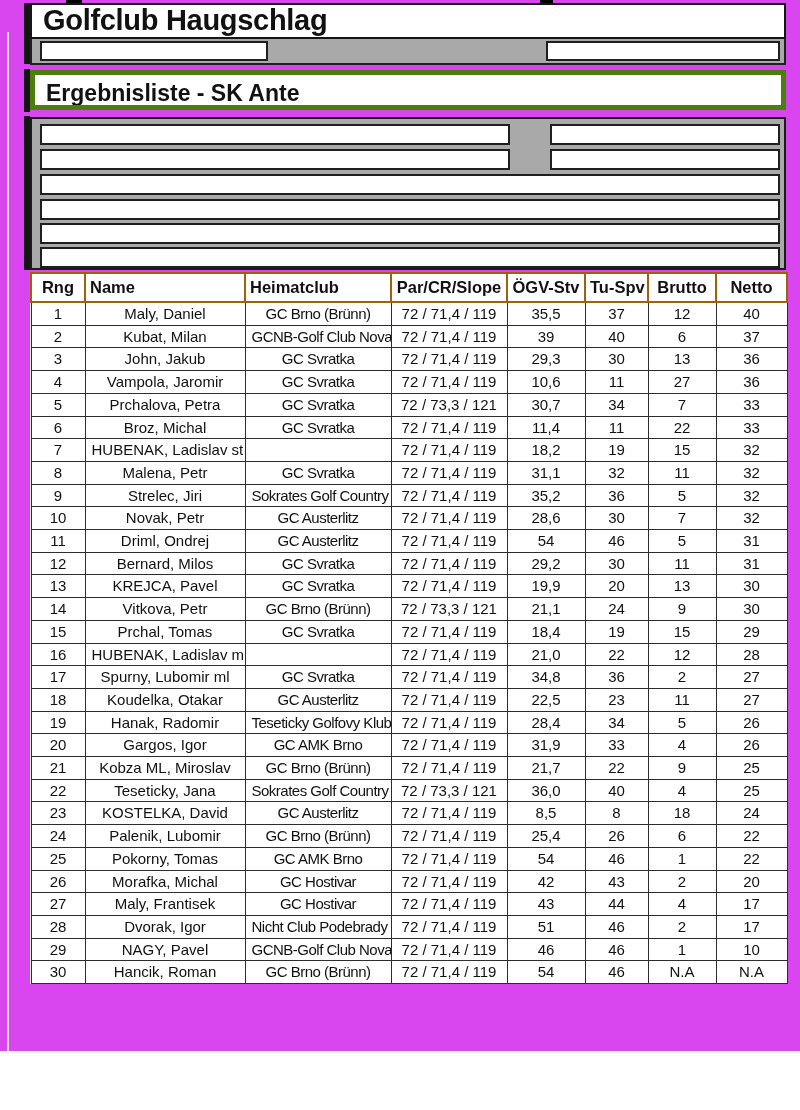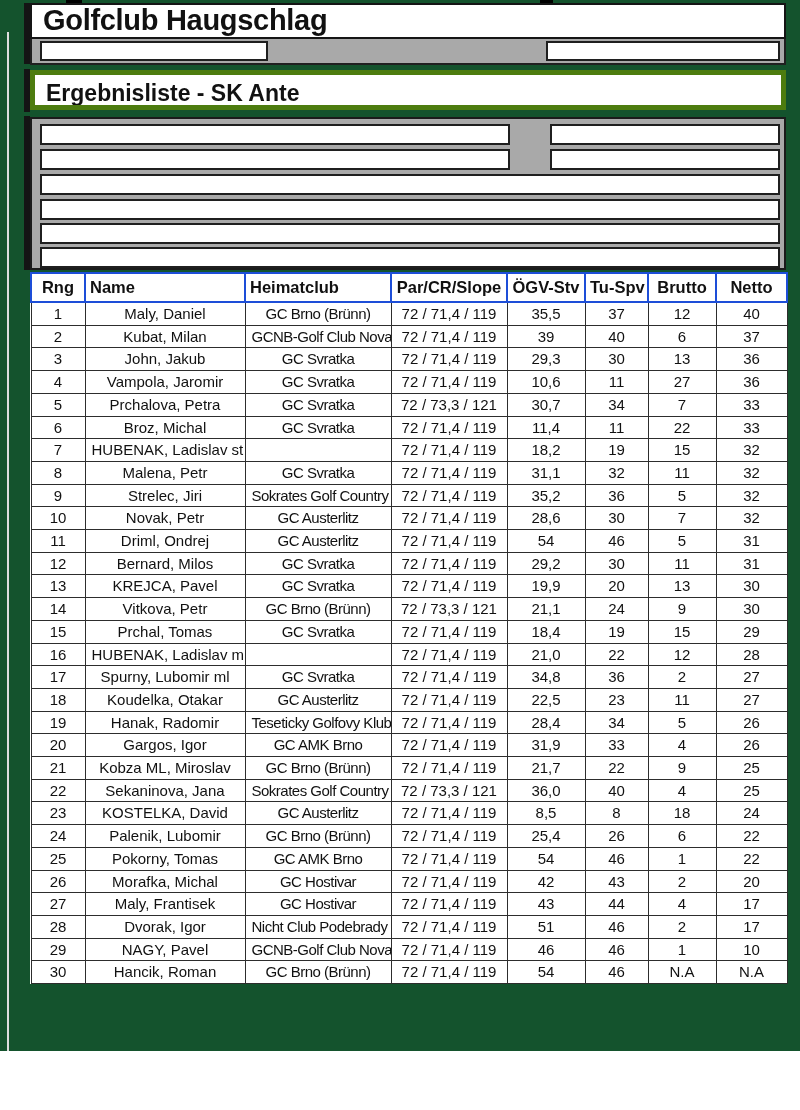--- a/index.html
+++ b/index.html
@@ -1,18 +1,18 @@
 <!DOCTYPE html>
 <html><head>
 <meta charset="utf-8">
 <style>
   html, body { margin:0; padding:0; background:#ffffff; }
   .page {
     position:relative; width:800px; height:1051px;
-    background:#14532d; overflow:hidden;
+    background:#d946ef; overflow:hidden;
     font-family:"Liberation Sans", sans-serif; color:#111;
   }
   .page * { box-sizing:border-box; }
 
   
   .faint-line { position:absolute; left:7px; top:32px; width:2px; height:1068px; background:#dedede; }
   .edge-strip { position:absolute; left:24px; width:6px; background:#141414; }
   .edge-a { top:3px;  height:61px; }
   .edge-b { top:69px; height:43px; }
   .edge-c { top:116px; height:154px; }
@@ -58,21 +58,21 @@
   .fp-right { left:518px; width:230px; }
   .fp-full  { left:8px; width:740px; }
 
   
   table.results {
     position:absolute; left:30px; top:272px; width:756px;
     border-collapse:collapse; table-layout:fixed;
     background:#fff;
   }
   table.results th {
-    border:2px solid #1d4ed8; font-size:16.5px; font-weight:bold;
+    border:2px solid #a16207; font-size:16.5px; font-weight:bold;
     height:29px; padding:0 4px; white-space:nowrap; overflow:hidden;
   }
   table.results td {
     border:1.6px solid #2d2d2d; font-size:15px;
     height:21.7px; line-height:21.7px; padding:0 6px;
     white-space:nowrap; overflow:hidden;
   }
   .al { text-align:center; } .ac { text-align:center; }
   td.cell-homeclub { font-size:14px; letter-spacing:-0.5px; }
   th.h-name, th.h-heimatclub { text-align:left; }
@@ -371,21 +371,21 @@
           <td class="al cell-name">Kobza ML, Miroslav</td>
           <td class="al cell-homeclub">GC Brno (Brünn)</td>
           <td class="ac cell-par-cr-slope">72 / 71,4 / 119</td>
           <td class="ac cell-ogv-stv">21,7</td>
           <td class="ac cell-tu-spv">22</td>
           <td class="ac cell-brutto">9</td>
           <td class="ac cell-netto">25</td>
         </tr>
         <tr>
           <td class="ac cell-rank">22</td>
-          <td class="al cell-name">Sekaninova, Jana</td>
+          <td class="al cell-name">Teseticky, Jana</td>
           <td class="al cell-homeclub">Sokrates Golf Country (</td>
           <td class="ac cell-par-cr-slope">72 / 73,3 / 121</td>
           <td class="ac cell-ogv-stv">36,0</td>
           <td class="ac cell-tu-spv">40</td>
           <td class="ac cell-brutto">4</td>
           <td class="ac cell-netto">25</td>
         </tr>
         <tr>
           <td class="ac cell-rank">23</td>
           <td class="al cell-name">KOSTELKA, David</td>

